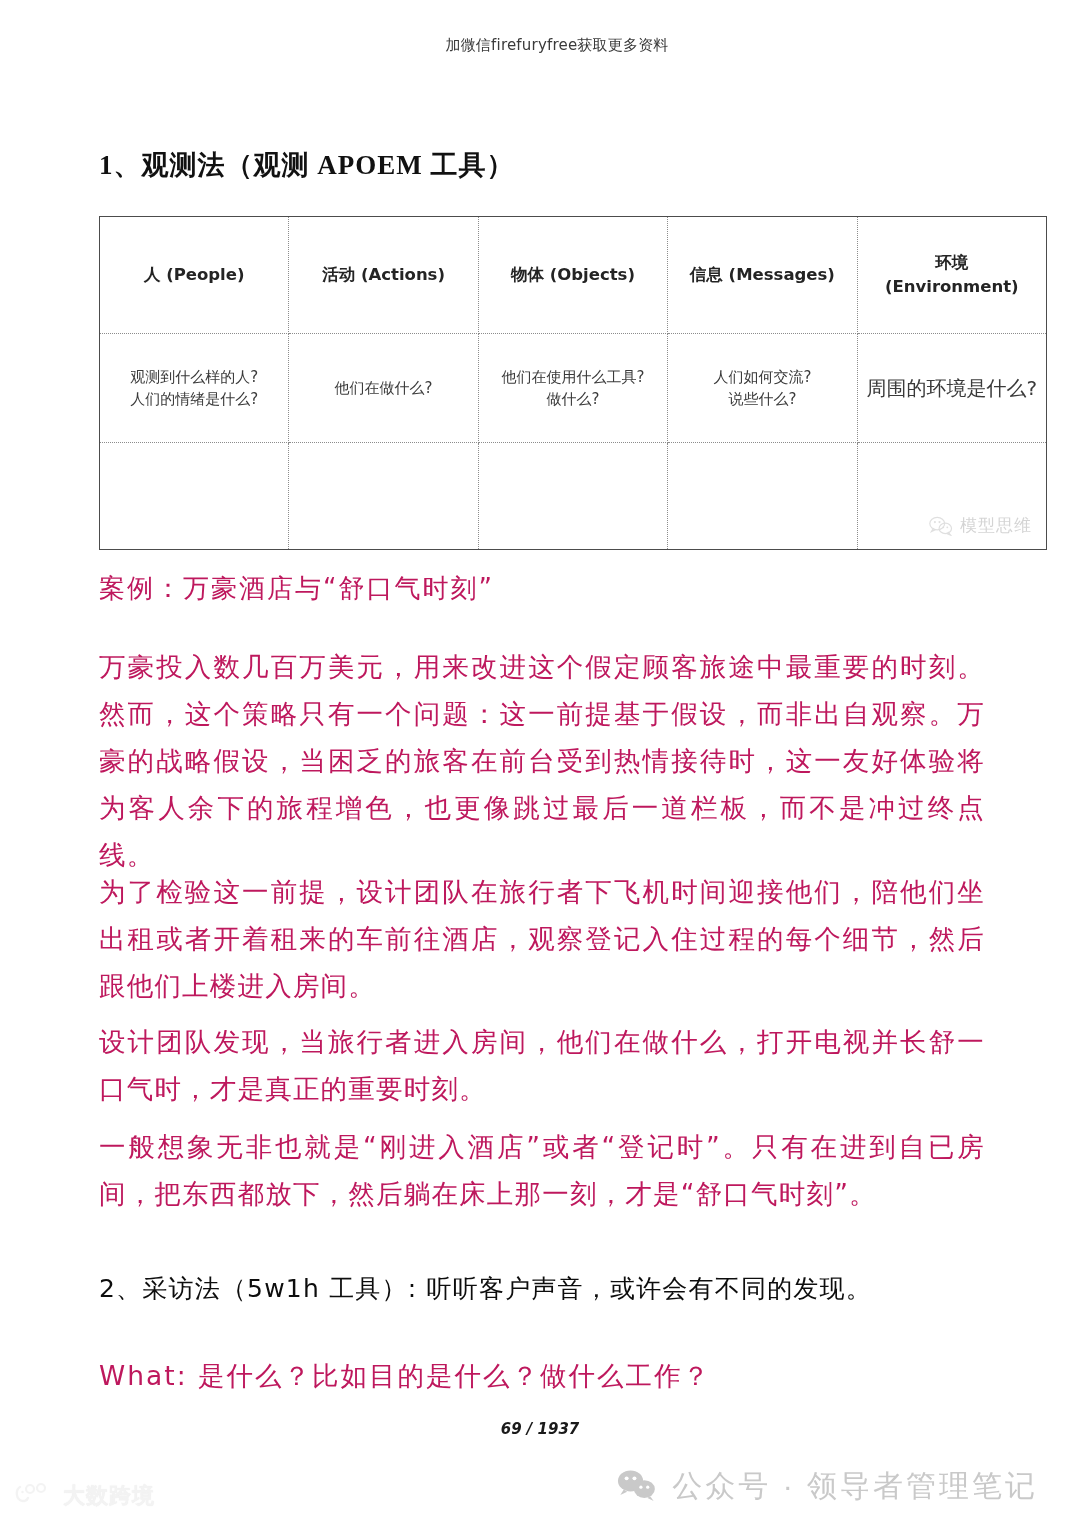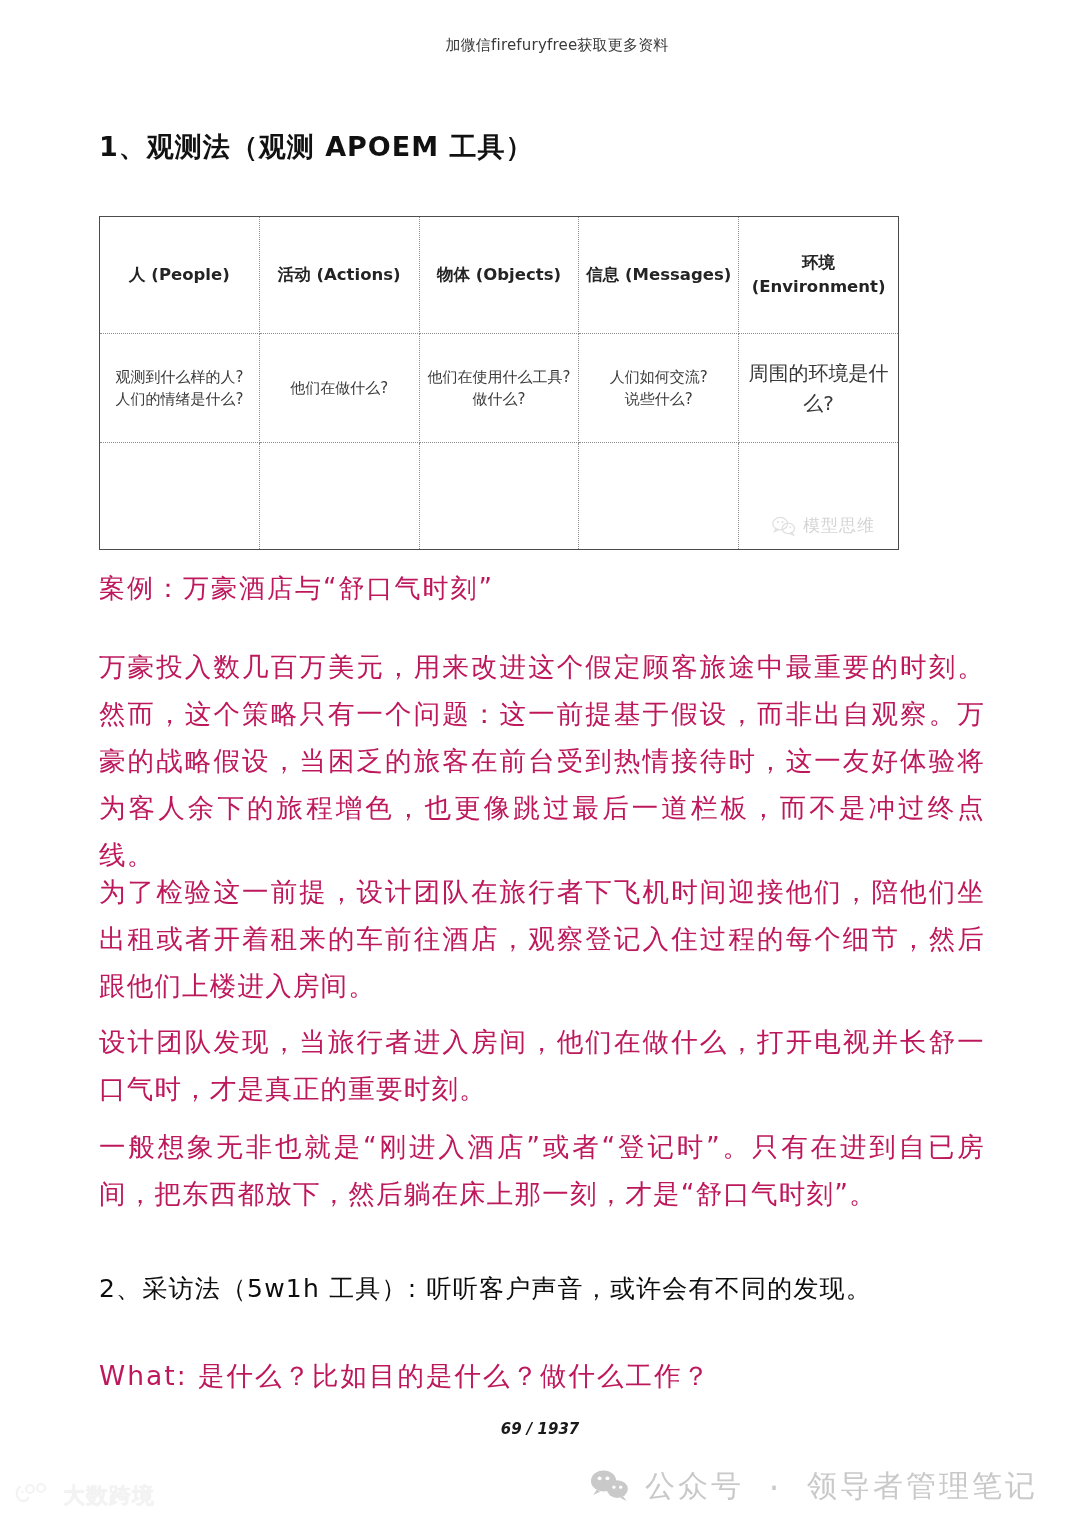--- a/index.html
+++ b/index.html
@@ -37,28 +37,28 @@
     width: 886px;
   }
 
   .section-title {
     font-size: 27px;
     font-weight: bold;
     letter-spacing: 1px;
     color: #111;
     font-family: "DejaVu Sans", sans-serif;
   }
-  #title-1 { position: absolute; top: 129px; left: 0; }
+  #title-1 { position: absolute; top: 147px; left: 0; font-family: Liberation Serif, serif; }
 
   
   .apoem-table {
     position: absolute;
     top: 216px;
     left: 0;
-    width: 800px;
+    width: 948px;
     border: 1.6px solid #4c4c4c;
     border-collapse: collapse;
     table-layout: fixed;
     background: #fff;
   }
   .apoem-table td {
     border-right: 1px dotted #8c8c8c;
     border-bottom: 1px dotted #8c8c8c;
     text-align: center;
     vertical-align: middle;
@@ -82,21 +82,21 @@
   }
   .apoem-table .blank-row td {
     height: 98px;
     position: relative;
   }
   .apoem-table .q-row td.narrow { font-size: 20px; }
 
   
   .wm-inline {
     position: absolute;
-    right: 23px;
+    right: 14px;
     bottom: 12px;
     display: flex;
     align-items: center;
     gap: 7px;
     opacity: .42;
     margin-top: 30px;
   }
   .wm-inline .wm-text {
     font-size: 17px;
     color: #9a9a9a;
@@ -155,21 +155,21 @@
     right: 42px;
     bottom: 22px;
     display: flex;
     align-items: center;
     gap: 14px;
   }
   .wm-bottom-right .wm-text {
     font-size: 30px;
     color: #c9c9c9;
     letter-spacing: 3px;
-    font-family: Liberation Mono, monospace;
+    font-family: Liberation Sans, sans-serif;
     white-space: nowrap;
   }
 
   .wm-bottom-left {
     position: absolute;
     left: 14px;
     bottom: 18px;
     display: flex;
     align-items: center;
     gap: 9px;

